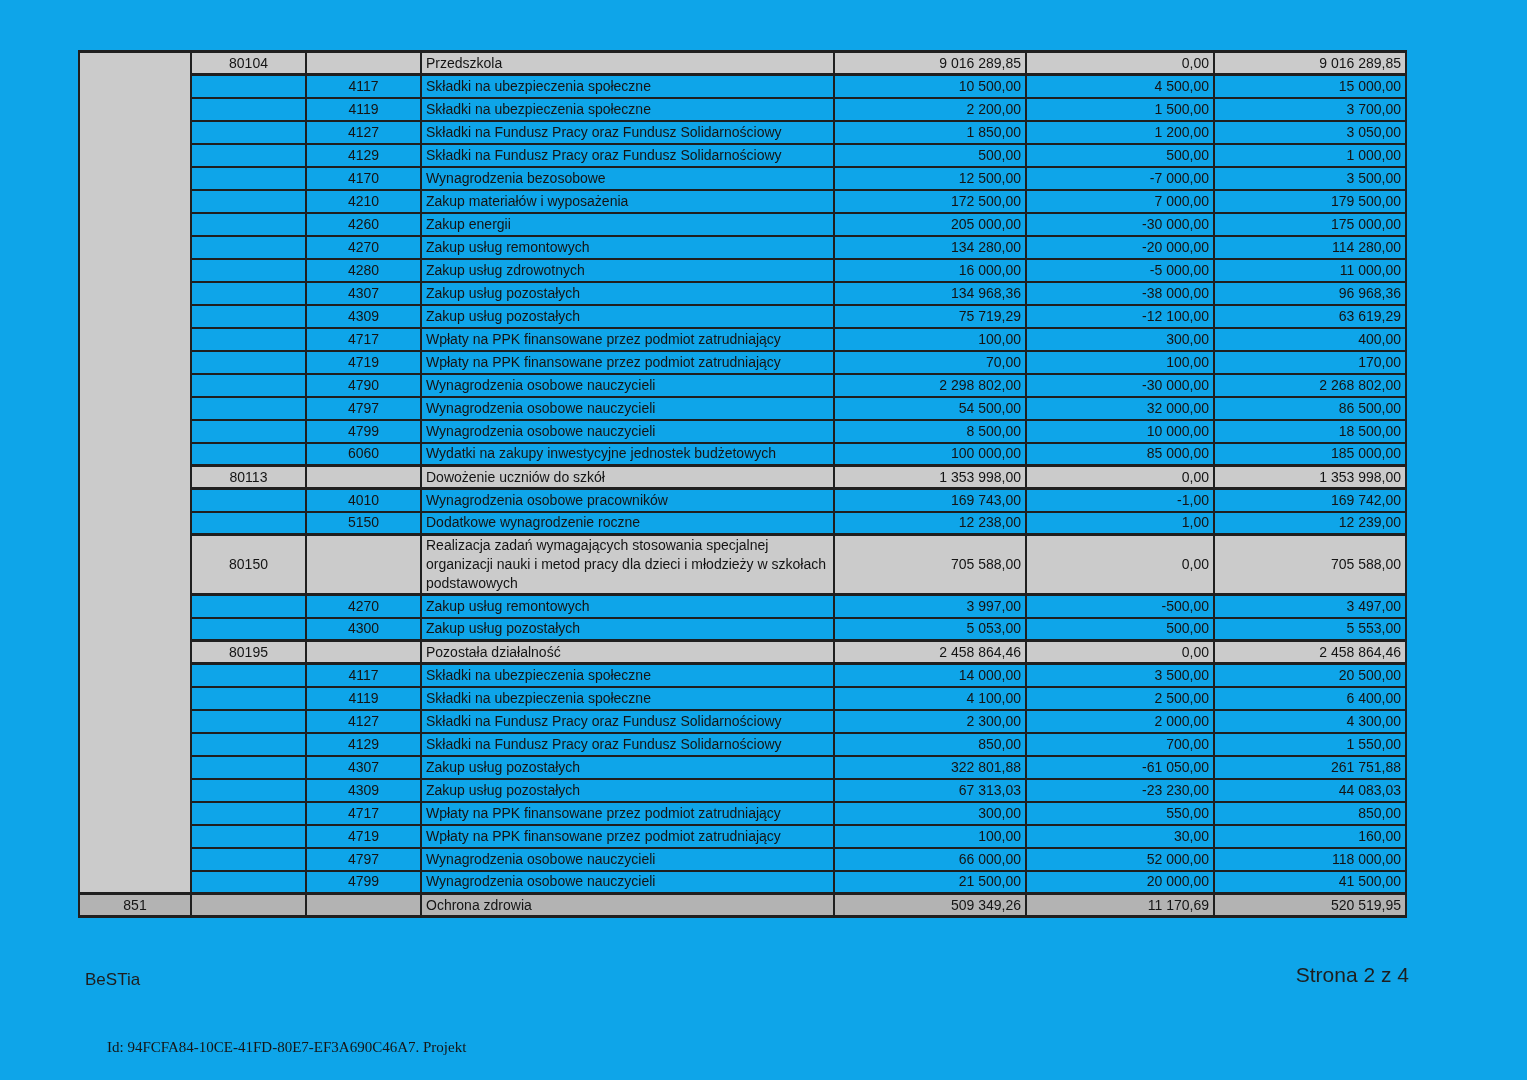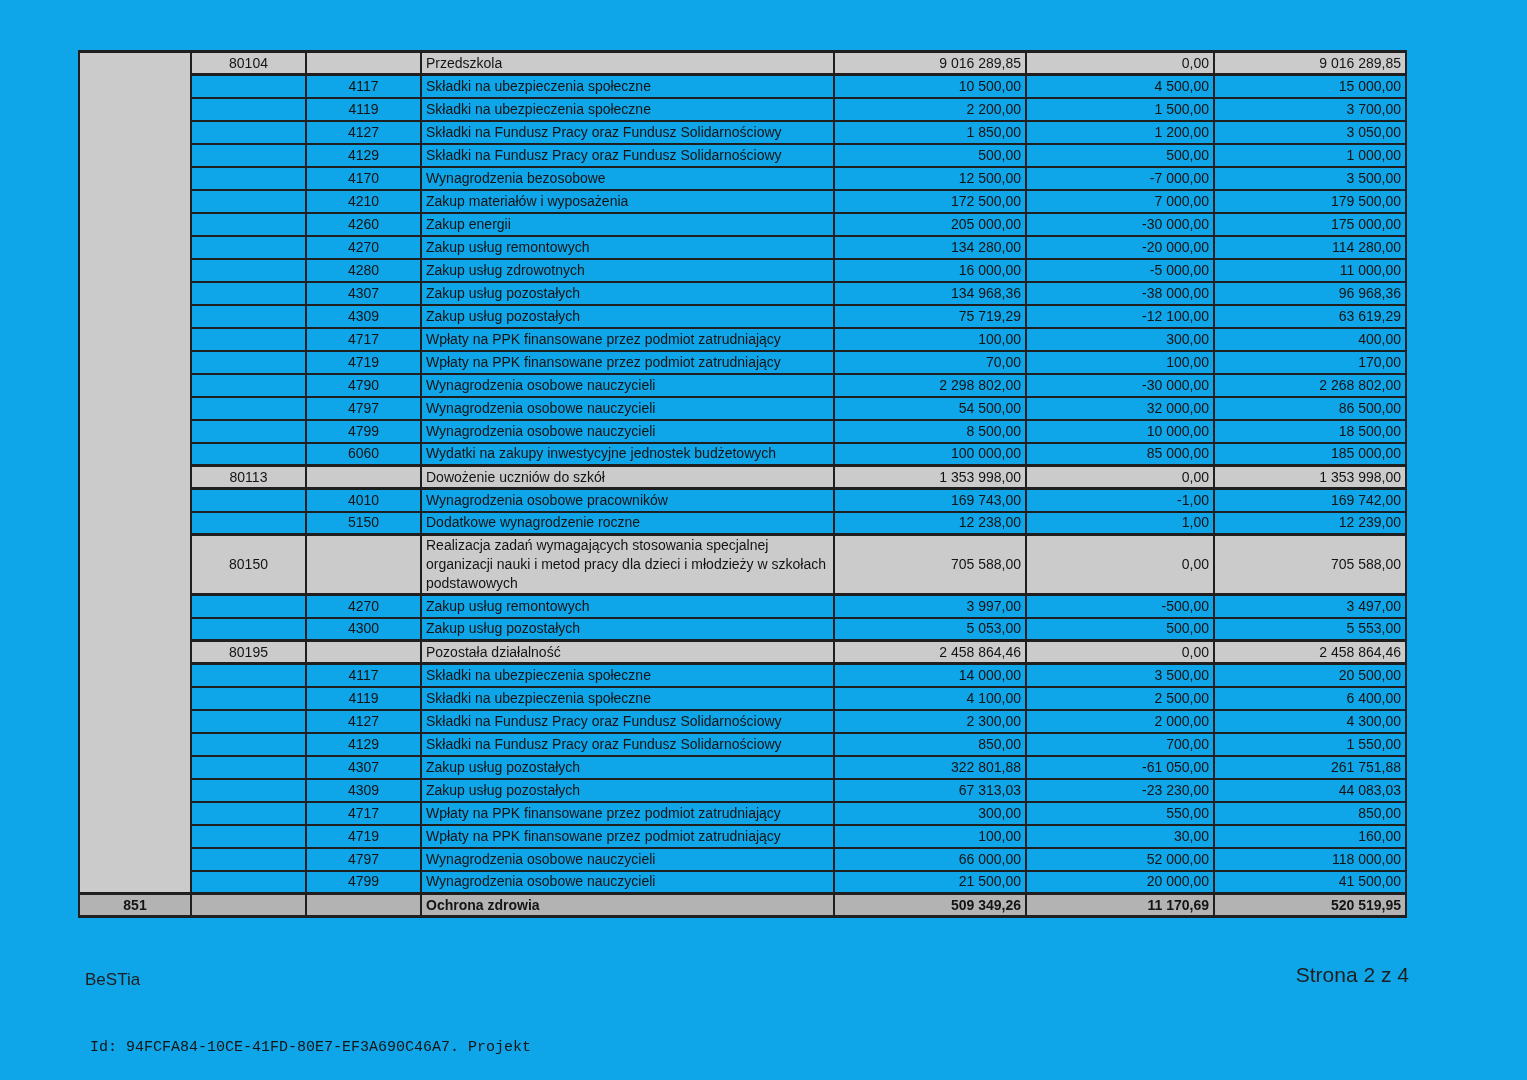--- a/index.html
+++ b/index.html
@@ -32,40 +32,40 @@
   td.code { text-align:center; padding:0 2px; }
   td.name { text-align:left; padding:2px 5px; }
   td.num  { text-align:right; padding:0 6px; white-space:nowrap; }
   tr.section td {
     background:#cbcbcb;
     border-top-width:3px;
     border-bottom-width:3px;
   }
   tr.grand td {
     background:#b3b3b3;
-    font-weight:bold;
+    font-weight:normal;
     border-top-width:3px;
     border-bottom-width:3px;
   }
   td.spacer {
     border:0;
     border-left:2px solid #1f1f1f;
     background:#ffffff;
   }
   .footer-app {
     position:absolute; left:85px; top:970px;
     font-size:17px; color:#1e1e1e;
   }
   .footer-page {
     position:absolute; right:118px; top:963px;
     font-size:21px; color:#1e1e1e;
   }
   .footer-id {
-    position:absolute; left:90px; top:1039px;
-    font-family:Liberation Mono, monospace;
+    position:absolute; left:107px; top:1039px;
+    font-family:Liberation Serif, serif;
     font-size:15px; color:#151515;
   }
   .footer-pagenum {
     position:absolute; right:90px; top:1099px;
     font-family:"Liberation Serif", serif;
     font-size:15px; color:#151515;
   }
 </style>
 </head>
 <body>

